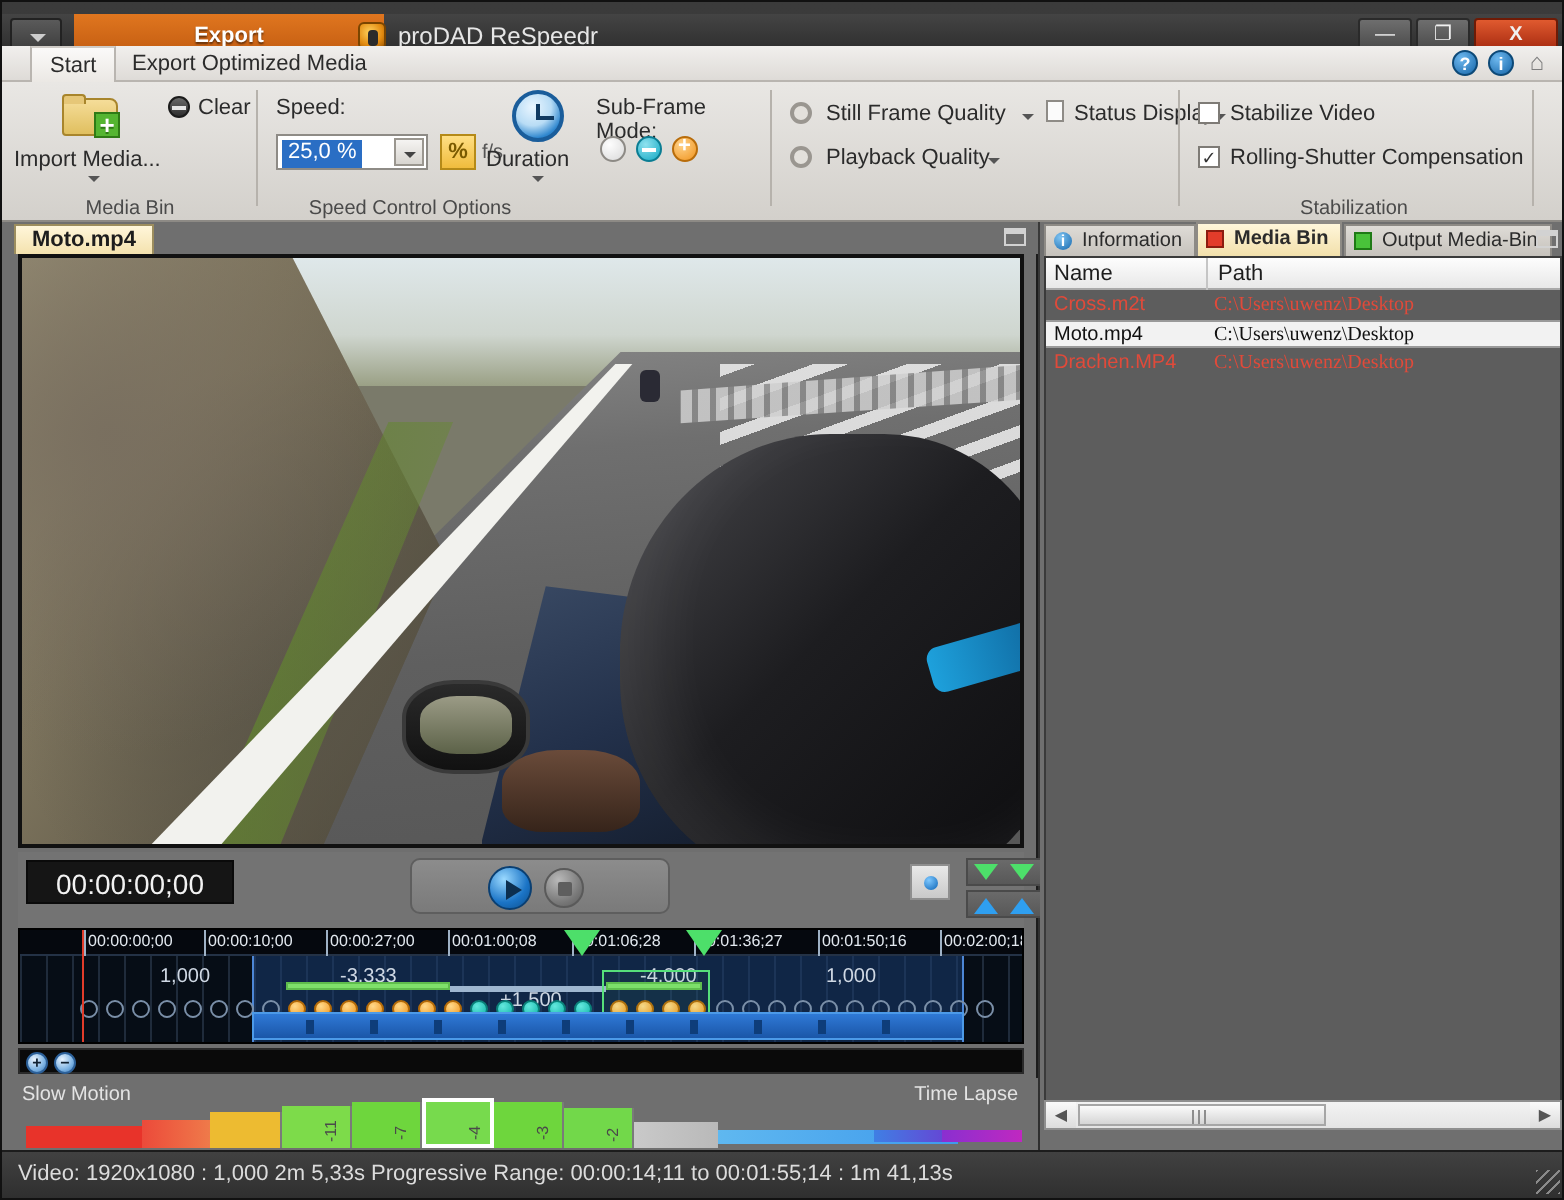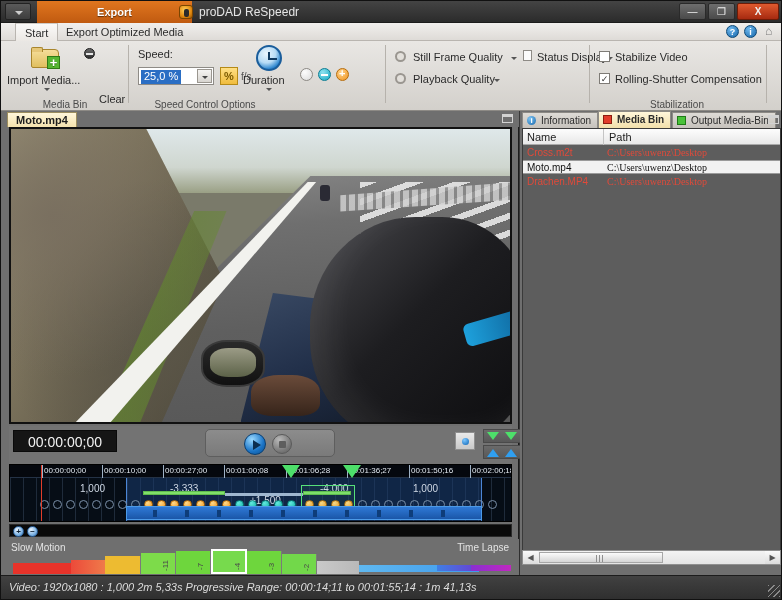--- a/index.html
+++ b/index.html
@@ -16,21 +16,21 @@
   #app {
     position: relative;
     width: 782px; height: 600px;
     background: linear-gradient(#3b3b3b, #2e2e2e);
     border: 1px solid #111;
     overflow: hidden;
   }
 
   
   .titlebar {
-    position: absolute; left: 0; top: 0;
+    position: absolute; left: 0; top: 6px;
     width: 782px; height: 22px;
     background: linear-gradient(#444, #2b2b2b);
     border-bottom: 1px solid #1c1c1c;
   }
   .qat {
     position: absolute; left: 4px; top: 2px;
     width: 26px; height: 17px;
     background: linear-gradient(#5a5a5a, #3d3d3d);
     border: 1px solid #222;
     border-radius: 2px;
@@ -599,21 +599,21 @@
 
   
   .statusbar {
     position: absolute; left: 0; bottom: 0;
     width: 782px; height: 24px;
     background: linear-gradient(#414141, #2f2f2f);
     border-top: 1px solid #1c1c1c;
   }
   .statustext {
     position: absolute; left: 8px; top: 5px;
-    font-size: 11px; color: #dcdcdc; white-space: nowrap; font-style: italic;
+    font-size: 11px; color: #dcdcdc; white-space: nowrap;
   }
   .grip {
     position: absolute; right: 3px; bottom: 2px; width: 12px; height: 12px;
     background:
       repeating-linear-gradient(135deg, #8a8a8a 0 1px, transparent 1px 4px);
   }
 </style>
 </head>
 <body>
 
@@ -649,21 +649,21 @@
 
     <div class="rgroup" style="left:0; width:128px;">
       <div class="folder-ico">
         <span class="back"></span>
           <span class="tab"></span>
         <span class="plusbadge">+</span>
       </div>
       <div class="btnlabel" style="left:6px; top:33px;">Import Media...</div>
       <span class="smalldd" style="left:43px; top:47px;"></span>
       <span class="clear-ico" style="left:83px; top:7px;"></span>
-      <div class="btnlabel" style="left:98px; top:7px;margin-top:45px;">Clear</div>
+      <div class="btnlabel" style="left:98px; top:7px;">Clear</div>
       <div class="gtitle">Media Bin</div>
       <span class="gsep"></span>
     </div>
 
     <div class="rgroup" style="left:129px; width:256px;">
       <div class="lbl" style="left:8px; top:7px;">Speed:</div>
       <div class="speedbox" style="left:8px; top:26px; width:76px;">
         <span class="val" title="25,0 %">25,0 %</span>
         <span class="ddbtn">
             <i></i>
@@ -672,20 +672,21 @@
       <div class="pctbtn" style="left:90px; top:26px;">%</div>
       <div class="fps" style="left:111px; top:30px;">f/s</div>
 
       <div class="clockico" style="left:126px; top:4px;">
         <span class="hh"></span>
           <span class="mm"></span>
       </div>
       <div class="btnlabel" style="left:113px; top:33px;">Duration</div>
       <span class="smalldd" style="left:136px; top:47px;"></span>
 
+      <div class="lbl" style="left:168px; top:7px;">Sub-Frame Mode:</div>
       <span class="sfdot off" style="left:170px; top:27px;"></span>
       <span class="sfdot cyan" style="left:188px; top:27px;"></span>
       <span class="sfdot orange" style="left:206px; top:27px;"></span>
 
       <div class="gtitle" style="left:-55px; width:260px;">Speed Control Options</div>
       <span class="gsep"></span>
     </div>
 
     <div class="rgroup" style="left:386px; width:203px;">
       <span class="gearico" style="left:8px; top:10px;"></span>

